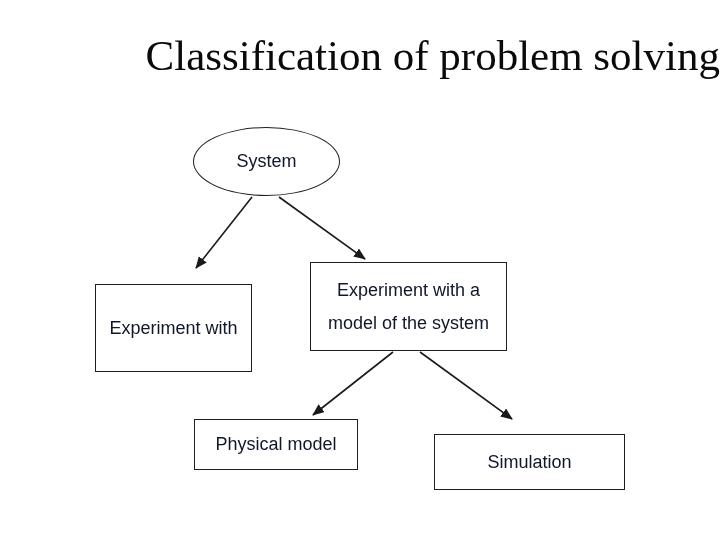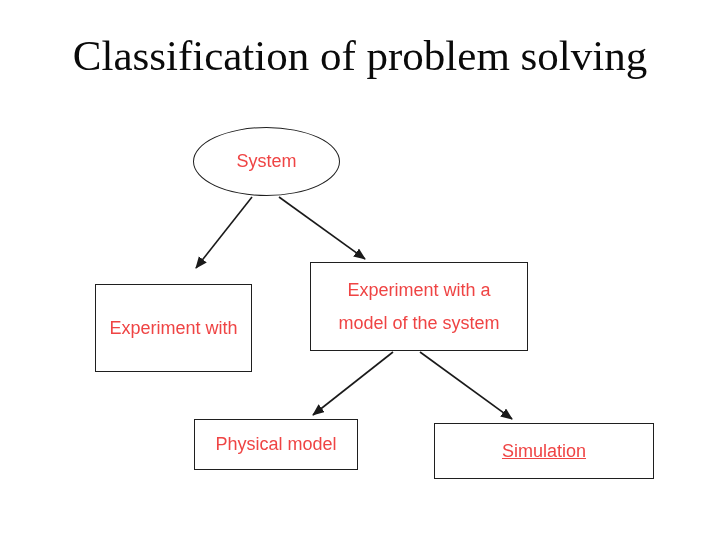--- a/index.html
+++ b/index.html
@@ -9,21 +9,21 @@
     height: 540px;
     background: #ffffff;
     overflow: hidden;
     font-family: "Liberation Sans", "DejaVu Sans", sans-serif;
   }
   .slide-title {
     position: absolute;
     top: 34px;
     left: 0;
     width: 720px;
-    text-align: center;
+    text-align: right;
     font-family: "Liberation Serif", "DejaVu Serif", serif;
     font-size: 43px;
     line-height: 1.0;
     color: #0a0a0a;
     letter-spacing: 0px;
     white-space: nowrap;
   }
   .edges-layer {
     position: absolute;
     left: 0; top: 0;
@@ -33,33 +33,33 @@
   .node {
     position: absolute;
     box-sizing: border-box;
     border: 1.5px solid #1f1f1f;
     background: #ffffff;
     display: flex;
     flex-direction: column;
     align-items: center;
     justify-content: center;
     text-align: center;
-    color: #ef4444;
+    color: #0f172a;
     font-size: 18px;
     line-height: 33px;
   }
   .node-ellipse {
     left: 193px; top: 127px;
     width: 147px; height: 69px;
     border-radius: 50%;
   }
   .node-actual   { left:  95px; top: 284px; width: 157px; height: 88px; }
-  .node-model    { left: 310px; top: 262px; width: 218px; height: 89px; }
+  .node-model    { left: 310px; top: 262px; width: 197px; height: 89px; }
   .node-physical { left: 194px; top: 419px; width: 164px; height: 51px; text-align: center; }
-  .node-simulation { left: 434px; top: 423px; width: 220px; height: 56px; text-decoration: underline; }
+  .node-simulation { left: 434px; top: 434px; width: 191px; height: 56px; }
   .node span { display: block; }
 </style>
 </head>
 <body>
 
 <div class="slide">
 
   <div class="slide-title">Classification of problem solving</div>
 
   <svg class="edges-layer" width="720" height="540" viewBox="0 0 720 540">

